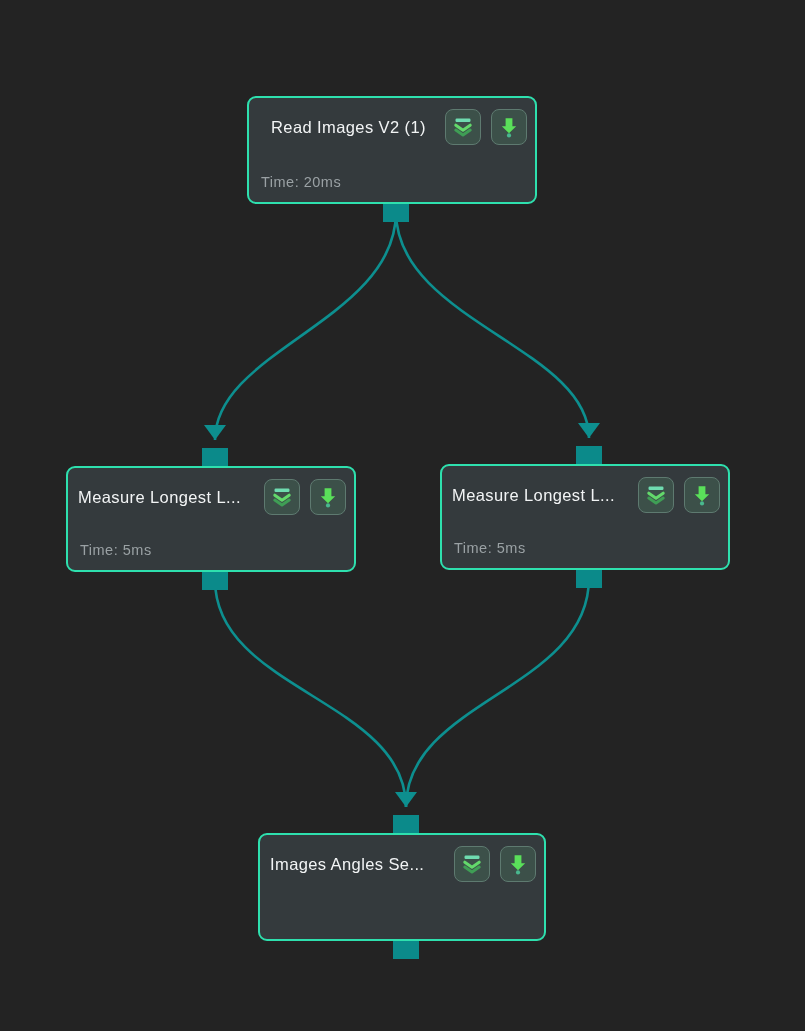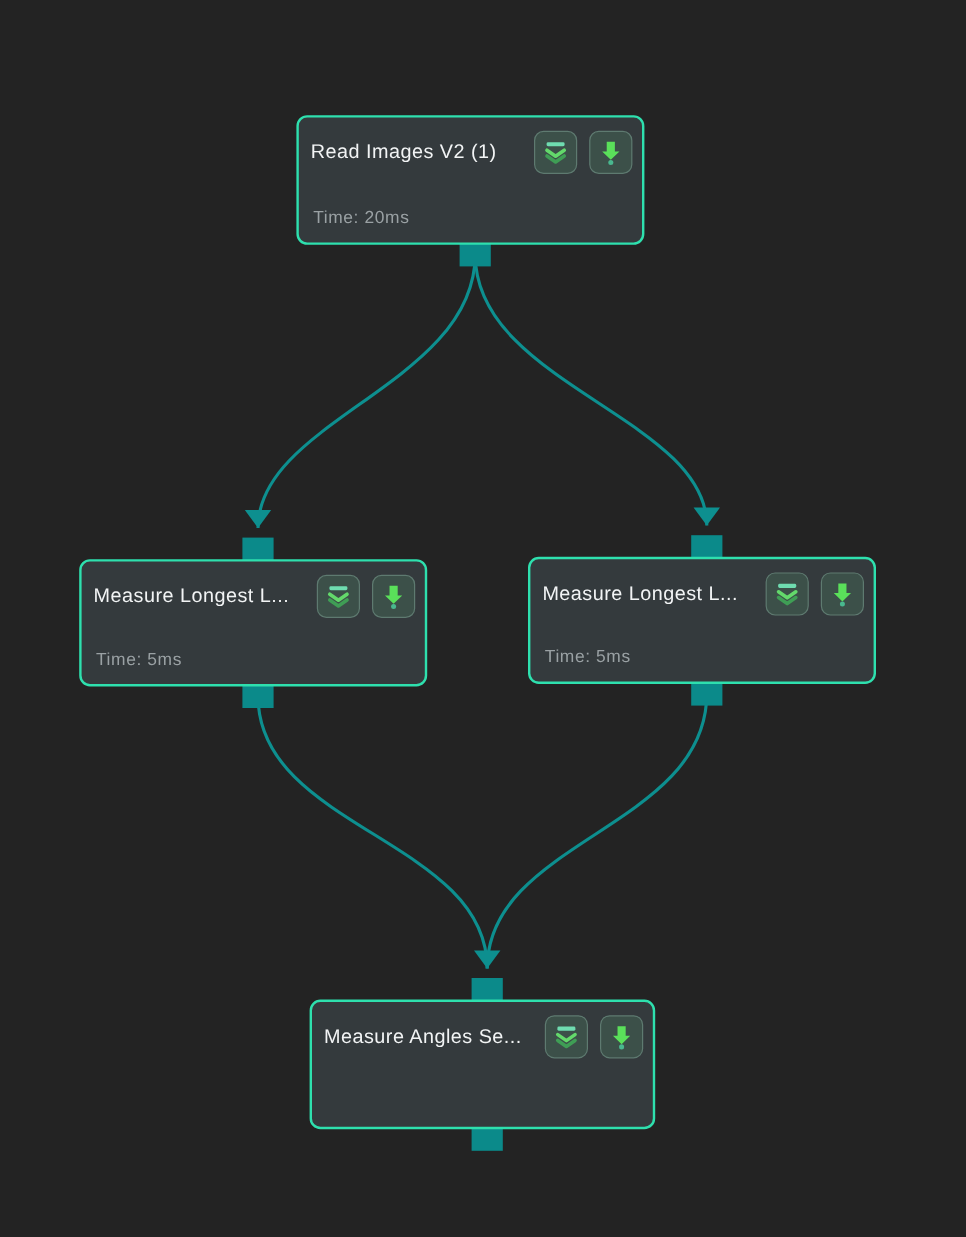--- a/index.html
+++ b/index.html
@@ -111,21 +111,21 @@
     </svg>
 <div class="port port-out" style="left: 383px; top: 202px; background: rgb(11, 138, 138);"></div>
     <div class="port port-in" style="left: 202px; top: 448px; background: rgb(11, 138, 138);"></div>
     <div class="port port-in" style="left: 576px; top: 446px; background: rgb(11, 138, 138);"></div>
     <div class="port port-out" style="left: 202px; top: 570px; background: rgb(11, 138, 138);"></div>
     <div class="port port-out" style="left: 576px; top: 568px; background: rgb(11, 138, 138);"></div>
     <div class="port port-in" style="left: 393px; top: 815px; background: rgb(11, 138, 138);"></div>
     <div class="port port-out" style="left: 393px; top: 939px; background: rgb(11, 138, 138);"></div>
     <div class="node" style="left: 247px; top: 96px; width: 290px; height: 108px; background: rgb(52, 58, 61); border-color: rgb(46, 224, 174);">
       <div class="node-header">
-        <div class="node-title" style="color: rgb(242, 244, 245);">Read Images V2 (1)</div>
+        <div class="node-title" style="color: rgb(242, 244, 245); margin-left: 12px;">Read Images V2 (1)</div>
         <div class="btn-group">
           <div class="icon-btn" style="background: rgb(60, 80, 73); border-color: rgb(94, 122, 112);">
             <svg width="22" height="22" viewBox="0 0 22 22">
               <rect x="3.5" y="2.5" width="15" height="3.4" rx="1.2" fill="#6fdcb0"></rect>
               <path d="M 3.8 9.2 L 11 14.2 L 18.2 9.2" fill="none" stroke="#63d96b" stroke-width="3" stroke-linecap="round" stroke-linejoin="round"></path>
               <path d="M 3.8 14 L 11 19 L 18.2 14" fill="none" stroke="#3f9e55" stroke-width="3" stroke-linecap="round" stroke-linejoin="round"></path>
             </svg>
           </div>
           <div class="icon-btn" style="background: rgb(60, 80, 73); border-color: rgb(94, 122, 112);">
             <svg width="22" height="22" viewBox="0 0 22 22">
@@ -174,21 +174,21 @@
               <path d="M 7.6 2.2 L 14.4 2.2 L 14.4 10.2 L 18.2 10.2 L 11 17.2 L 3.8 10.2 L 7.6 10.2 Z" fill="#5ae05a"></path>
               <circle cx="11" cy="19.4" r="2.1" fill="#49b88f"></circle>
             </svg>
           </div>
         </div>
       </div>
       <div class="node-time" style="color: rgb(154, 161, 164);">Time: 5ms</div>
     </div>
     <div class="node" style="left: 258px; top: 833px; width: 288px; height: 108px; background: rgb(52, 58, 61); border-color: rgb(46, 224, 174);">
       <div class="node-header">
-        <div class="node-title" style="color: rgb(242, 244, 245);">Measure Angles Se...</div>
+        <div class="node-title" style="color: rgb(242, 244, 245);">Images Angles Se...</div>
         <div class="btn-group">
           <div class="icon-btn" style="background: rgb(60, 80, 73); border-color: rgb(94, 122, 112);">
             <svg width="22" height="22" viewBox="0 0 22 22">
               <rect x="3.5" y="2.5" width="15" height="3.4" rx="1.2" fill="#6fdcb0"></rect>
               <path d="M 3.8 9.2 L 11 14.2 L 18.2 9.2" fill="none" stroke="#63d96b" stroke-width="3" stroke-linecap="round" stroke-linejoin="round"></path>
               <path d="M 3.8 14 L 11 19 L 18.2 14" fill="none" stroke="#3f9e55" stroke-width="3" stroke-linecap="round" stroke-linejoin="round"></path>
             </svg>
           </div>
           <div class="icon-btn" style="background: rgb(60, 80, 73); border-color: rgb(94, 122, 112);">
             <svg width="22" height="22" viewBox="0 0 22 22">

